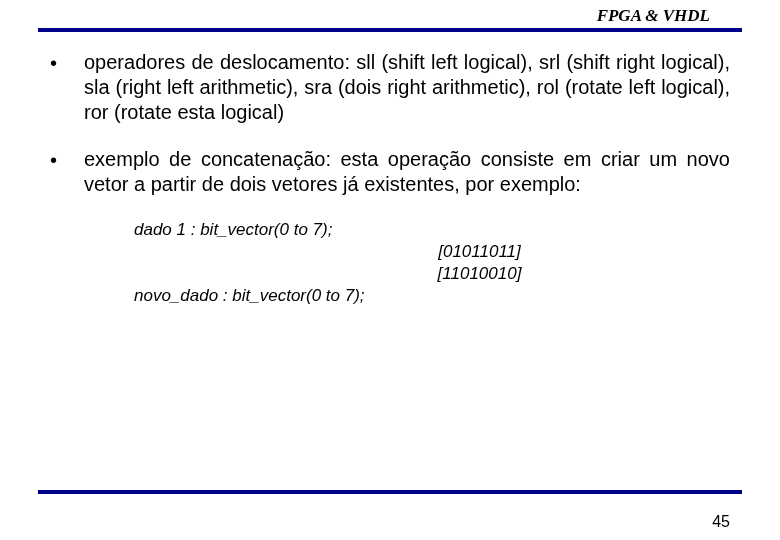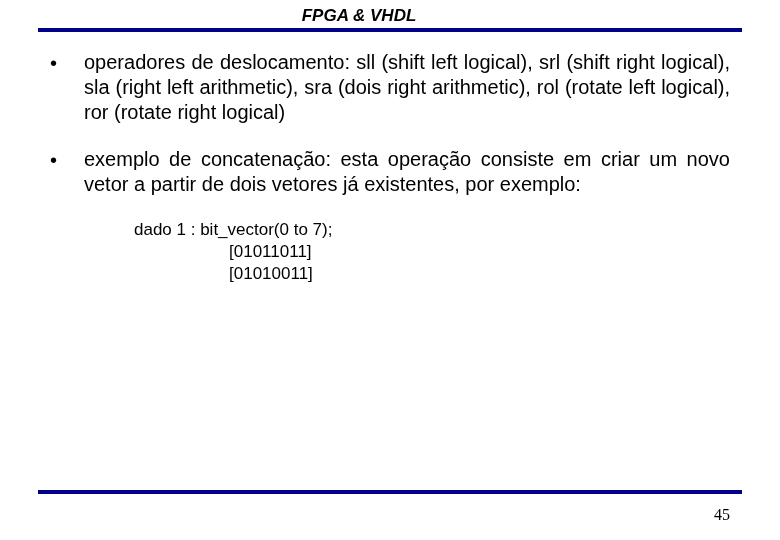--- a/index.html
+++ b/index.html
@@ -11,25 +11,25 @@
     font-family: Arial, Helvetica, sans-serif;
     color: #000000;
   }
   .slide {
     width: 780px;
     height: 540px;
     position: relative;
     box-sizing: border-box;
   }
   .header {
-    text-align: center;
+    text-align: right;
     padding: 6px 70px 2px 8px;
     font-weight: bold;
     font-style: italic;
-    font-family: Liberation Sans, sans-serif;
+    font-family: Liberation Serif, serif;
     font-size: 17px;
   }
   .rule-top {
     margin: 0 38px 0 38px;
     border-top: 4px solid #000088;
   }
   .rule-bottom {
     margin: 0 38px 0 38px;
     border-top: 4px solid #000088;
     position: absolute;
@@ -54,33 +54,35 @@
     padding-top: 1px;
   }
   .bullet-body {
     flex: 1;
   }
   .code-block {
     font-size: 17px;
     line-height: 1.3;
     margin-left: 84px;
     margin-top: 6px;
+    font-style: italic;
   }
   .code-line {
     white-space: pre;
   }
   .code-indent {
     margin-left: 95px;
+    text-align: center;
   }
   .page-number {
     position: absolute;
     right: 50px;
-    bottom: 16px;
+    bottom: 9px;
     font-size: 16px;
-    font-family: Liberation Serif, serif;
+    font-family: Liberation Sans, sans-serif;
   }
   b { font-weight: normal; }
 </style>
 </head>
 <body>
 
 <div class="slide">
 
   <div class="header">
     <span>FPGA &amp; VHDL</span>
@@ -91,35 +93,36 @@
 
     <div class="bullet">
       <div class="bullet-dot">•</div>
       <div class="bullet-body">
         <b>operadores de deslocamento:</b>
         <span> <b>sll</b> <span>(shift left logical),</span></span>
         <span> <b>srl</b> <span>(shift right logical),</span></span>
         <span> <b>sla</b> <span>(right left arithmetic),</span></span>
         <span> <b>sra</b> <span>(dois right arithmetic),</span></span>
         <span> <b>rol</b> <span>(rotate left logical),</span></span>
-        <span> <b>ror</b> <span>(rotate right logical)</span></span>
+        <span> <b>ror</b> <span>(rotate esta logical)</span></span>
       </div>
     </div>
 
     <div class="bullet">
       <div class="bullet-dot">•</div>
       <div class="bullet-body">
         <b>exemplo de concatenação:</b><span> esta operação consiste em criar um novo vetor a partir de dois vetores já existentes, por exemplo:</span>
       </div>
     </div>
 
     <div class="code-block">
       <div class="code-line">dado 1 : bit_vector(0 to 7);</div>
       <div class="code-line code-indent">[01011011]</div>
-      <div class="code-line code-indent">[01010011]</div>
+      <div class="code-line code-indent">[11010010]</div>
+      <div class="code-line">novo_dado : bit_vector(0 to 7);</div>
     </div>
 
   </div>
 
   <div class="rule-bottom"></div>
 
   <div class="page-number">45</div>
 
 </div>
 

